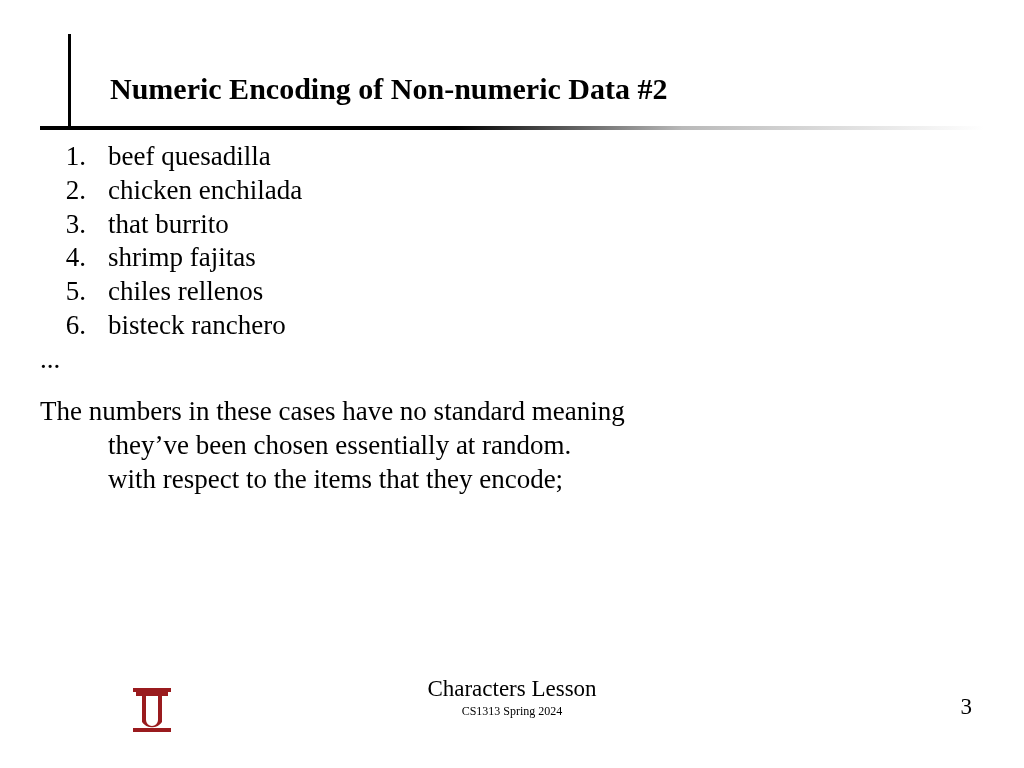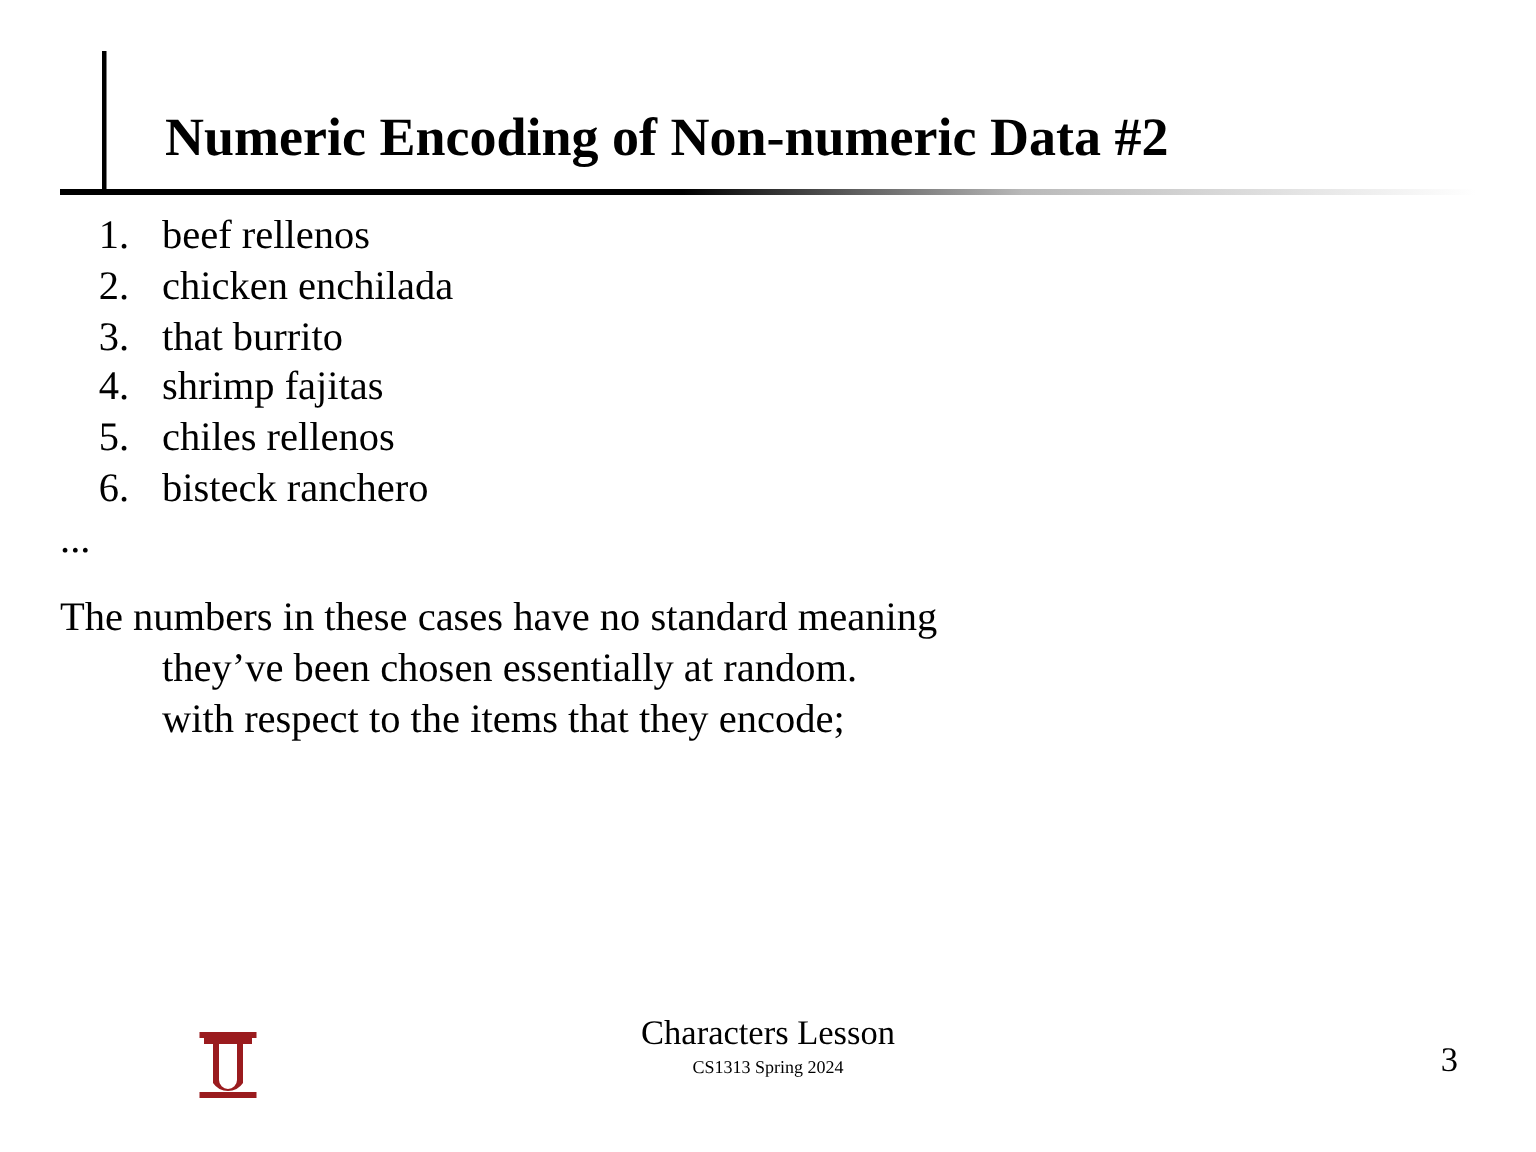--- a/index.html
+++ b/index.html
@@ -24,21 +24,21 @@
     left: 68px;
     top: 34px;
     width: 3px;
     height: 92px;
     background: #000;
   }
   .title {
     position: absolute;
     left: 110px;
     top: 72px;
-    font-size: 36px;
+    font-size: 30px;
     font-weight: bold;
     line-height: 1.1;
     white-space: nowrap;
   }
   
   .hrule {
     position: absolute;
     left: 40px;
     top: 126px;
     width: 944px;
@@ -117,21 +117,21 @@
   <div class="vrule"></div>
 
   <div class="title">Numeric Encoding of Non-numeric Data #2</div>
 
   <div class="hrule"></div>
 
   <div class="body">
 
     <div class="item">
       <span class="num">1.</span>
-      <span class="txt">beef rellenos</span>
+      <span class="txt">beef quesadilla</span>
     </div>
     <div class="item">
       <span class="num">2.</span>
       <span class="txt">chicken enchilada</span>
     </div>
     <div class="item">
       <span class="num">3.</span>
       <span class="txt">that burrito</span>
     </div>
     <div class="item">

